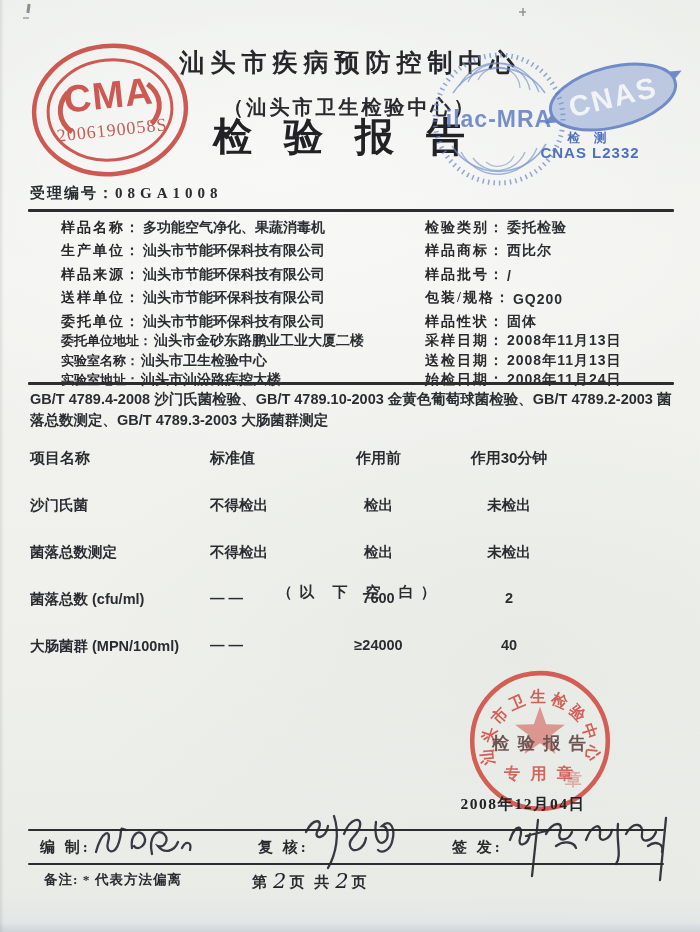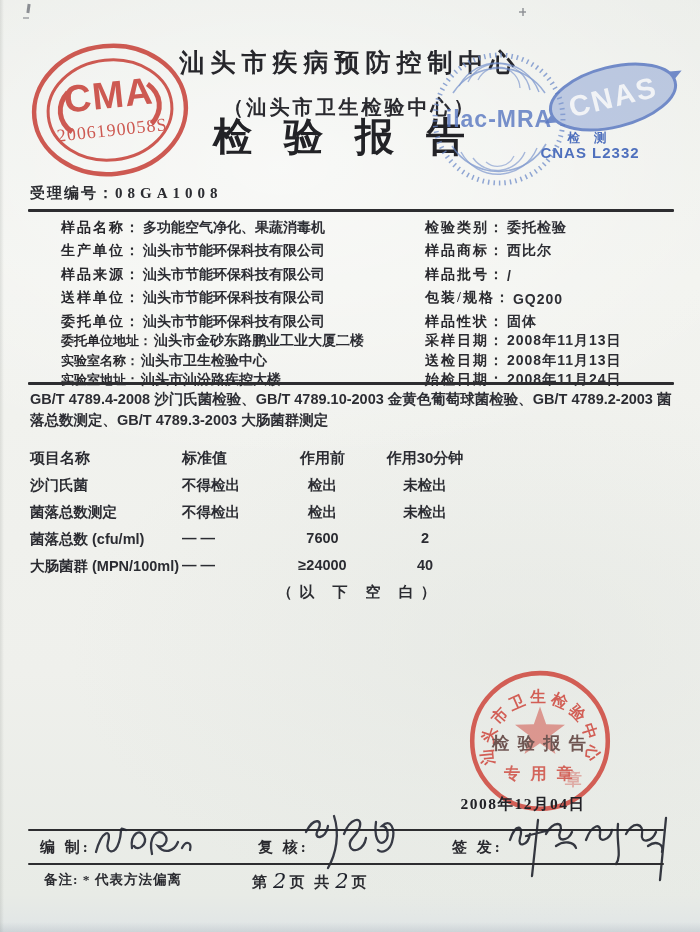--- a/index.html
+++ b/index.html
@@ -49,21 +49,21 @@
   .info-right .row .val{letter-spacing:1px;}
 
   
   .basis{left:30px; top:389px; width:648px; display:flex; font-size:14.5px; line-height:1.45;}
   .basis .lbl{font-weight:700; letter-spacing:2px; white-space:nowrap; margin-right:5px;}
   .basis .val{font-weight:700; font-family:"Liberation Sans",sans-serif; color:#2c2d33;}
 
   
   .rtable{left:30px; top:449px; display:grid; grid-template-columns:152px 88px 105px 100px;
           grid-auto-rows:19px; row-gap:8px; font-family:"Liberation Sans",sans-serif;
-          font-size:14.5px; font-weight:700; color:#2b2c32;}
+          font-size:14.5px; font-weight:700; color:#2b2c32;gap:28px;}
   .rtable .c3,.rtable .c4{text-align:center;}
   .rtable .hd{font-size:15px;}
   .blank-note{left:230px; top:583px; width:260px; font-size:15px; font-weight:700; letter-spacing:7px; font-family:"Liberation Sans",sans-serif;}
 
   
   .round-stamp{left:450px; top:662px; width:180px; height:172px; opacity:.87;}
   .stamp-date{left:438px; top:794px; width:170px; font-size:15.5px; font-weight:600; letter-spacing:1.5px; color:#222227;}
 
   
   .sig-label{font-size:15px; font-weight:700; letter-spacing:3px; color:#2a2a2f;}

